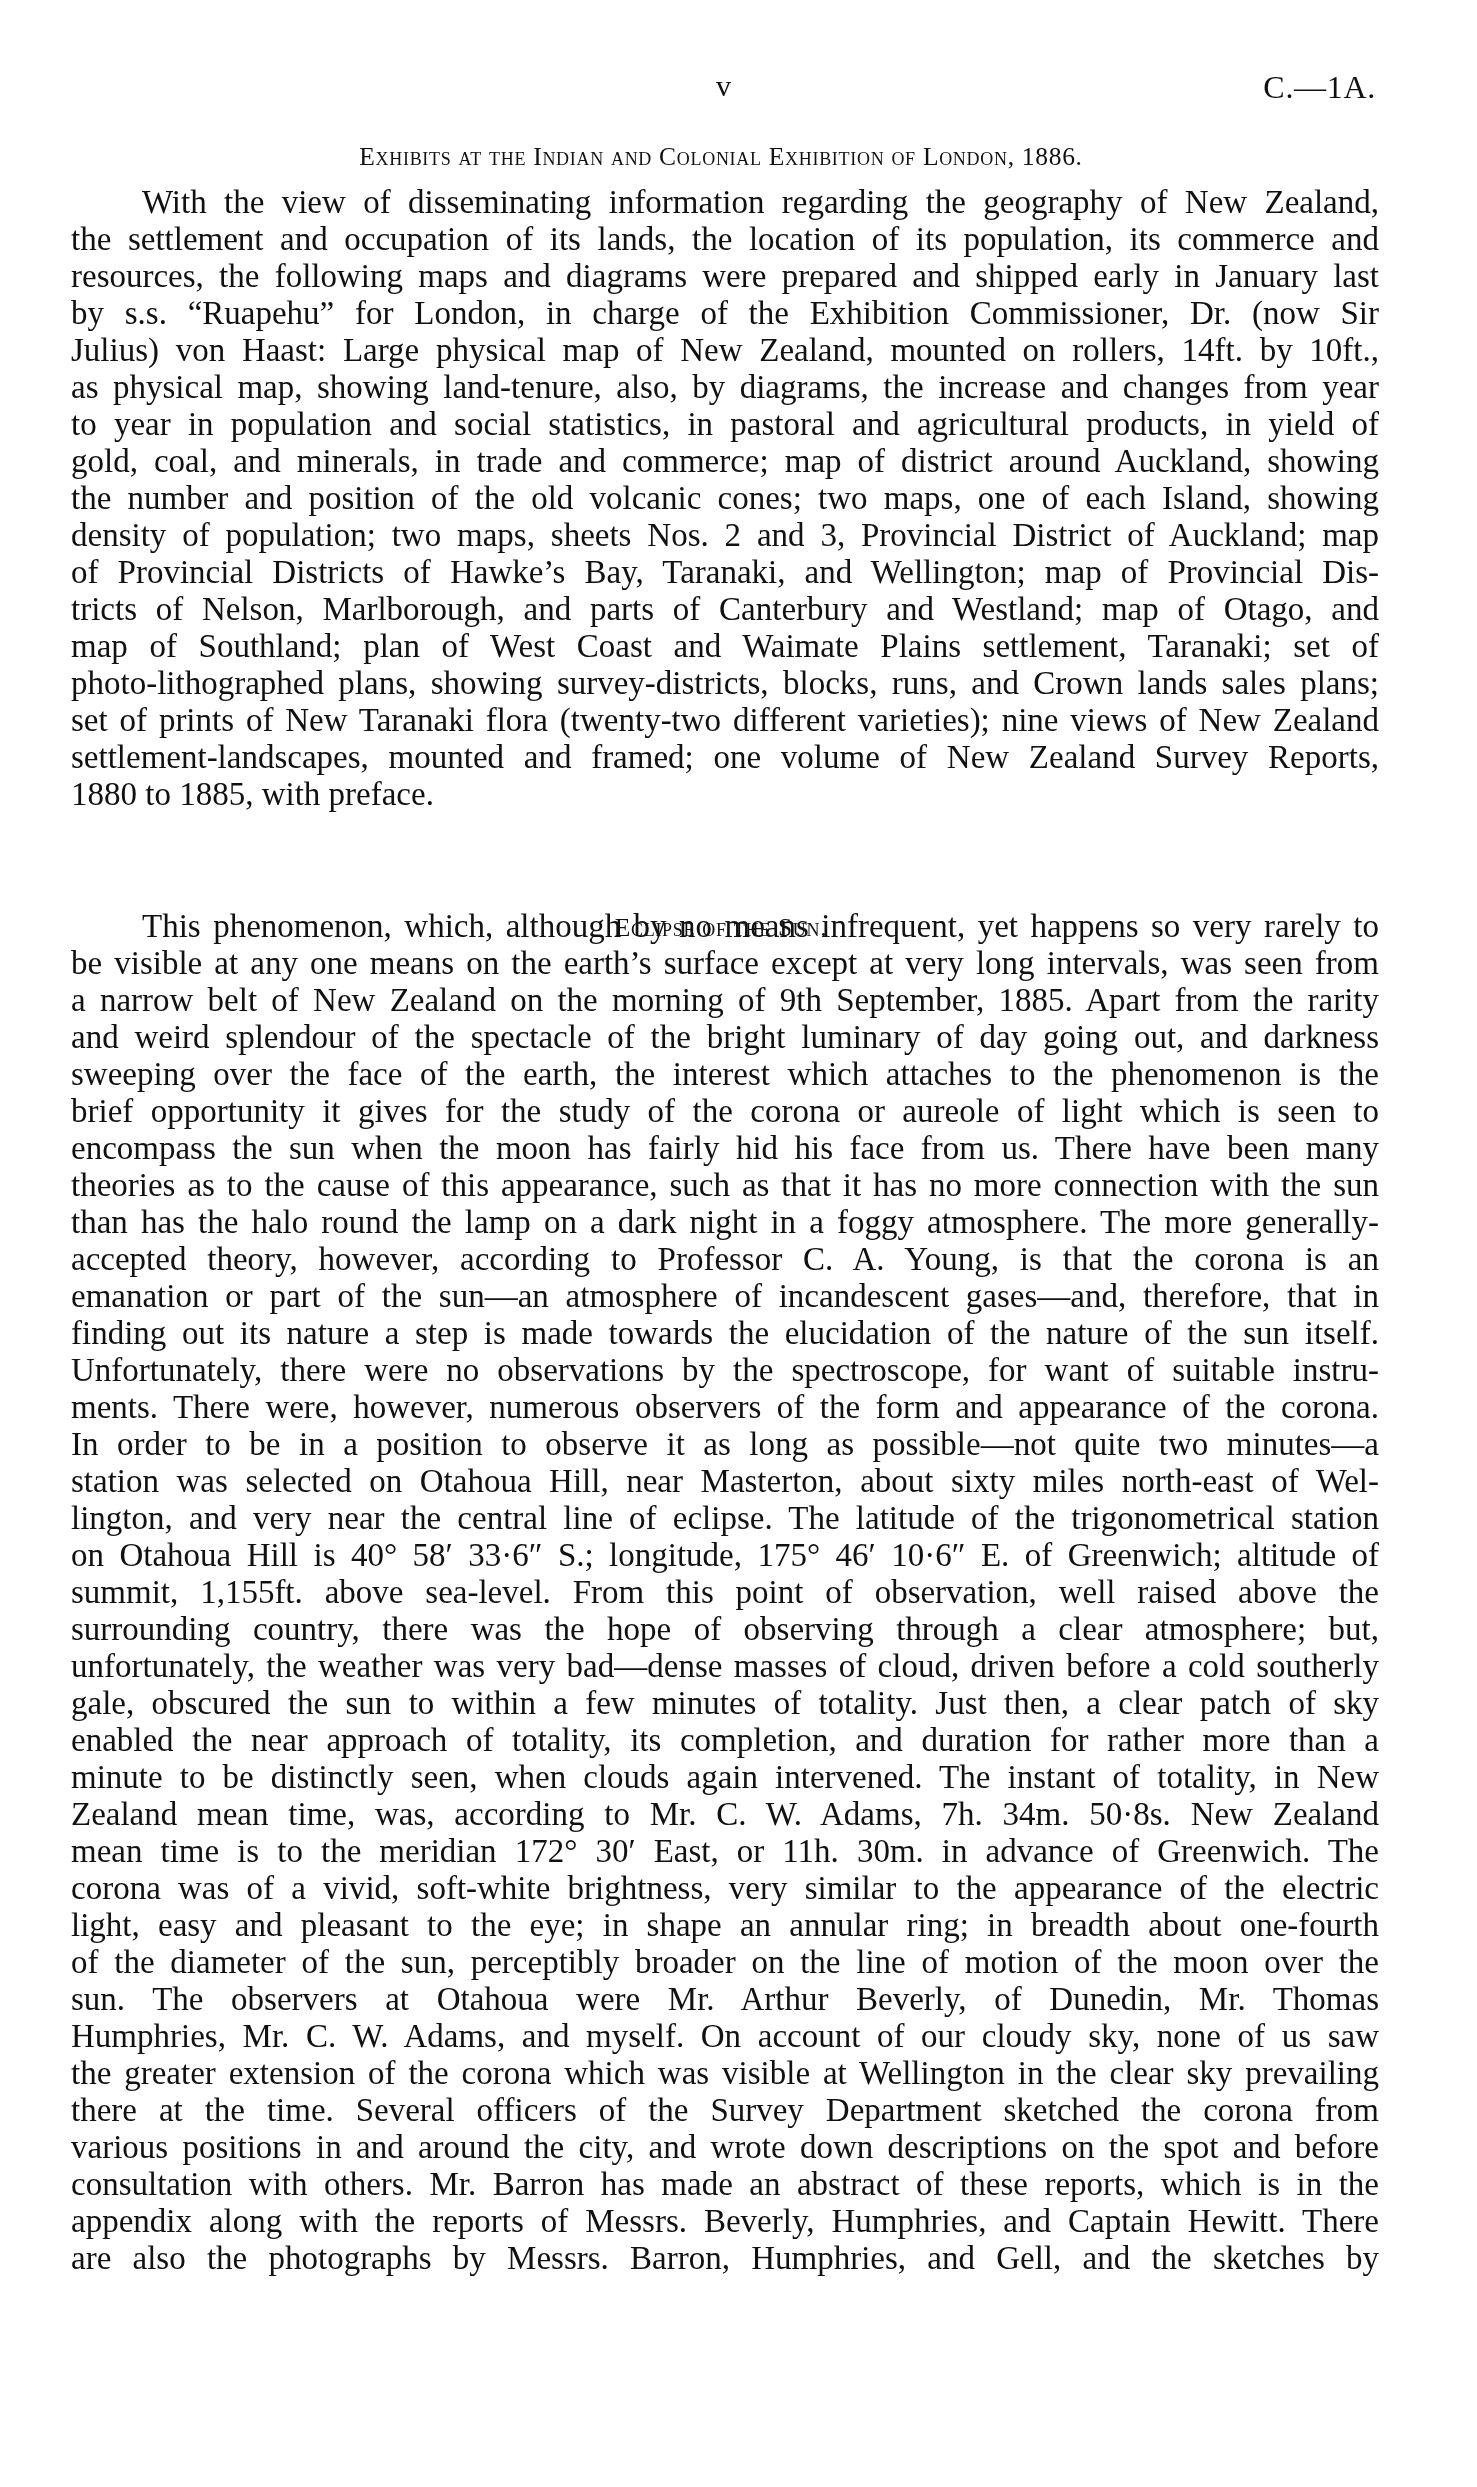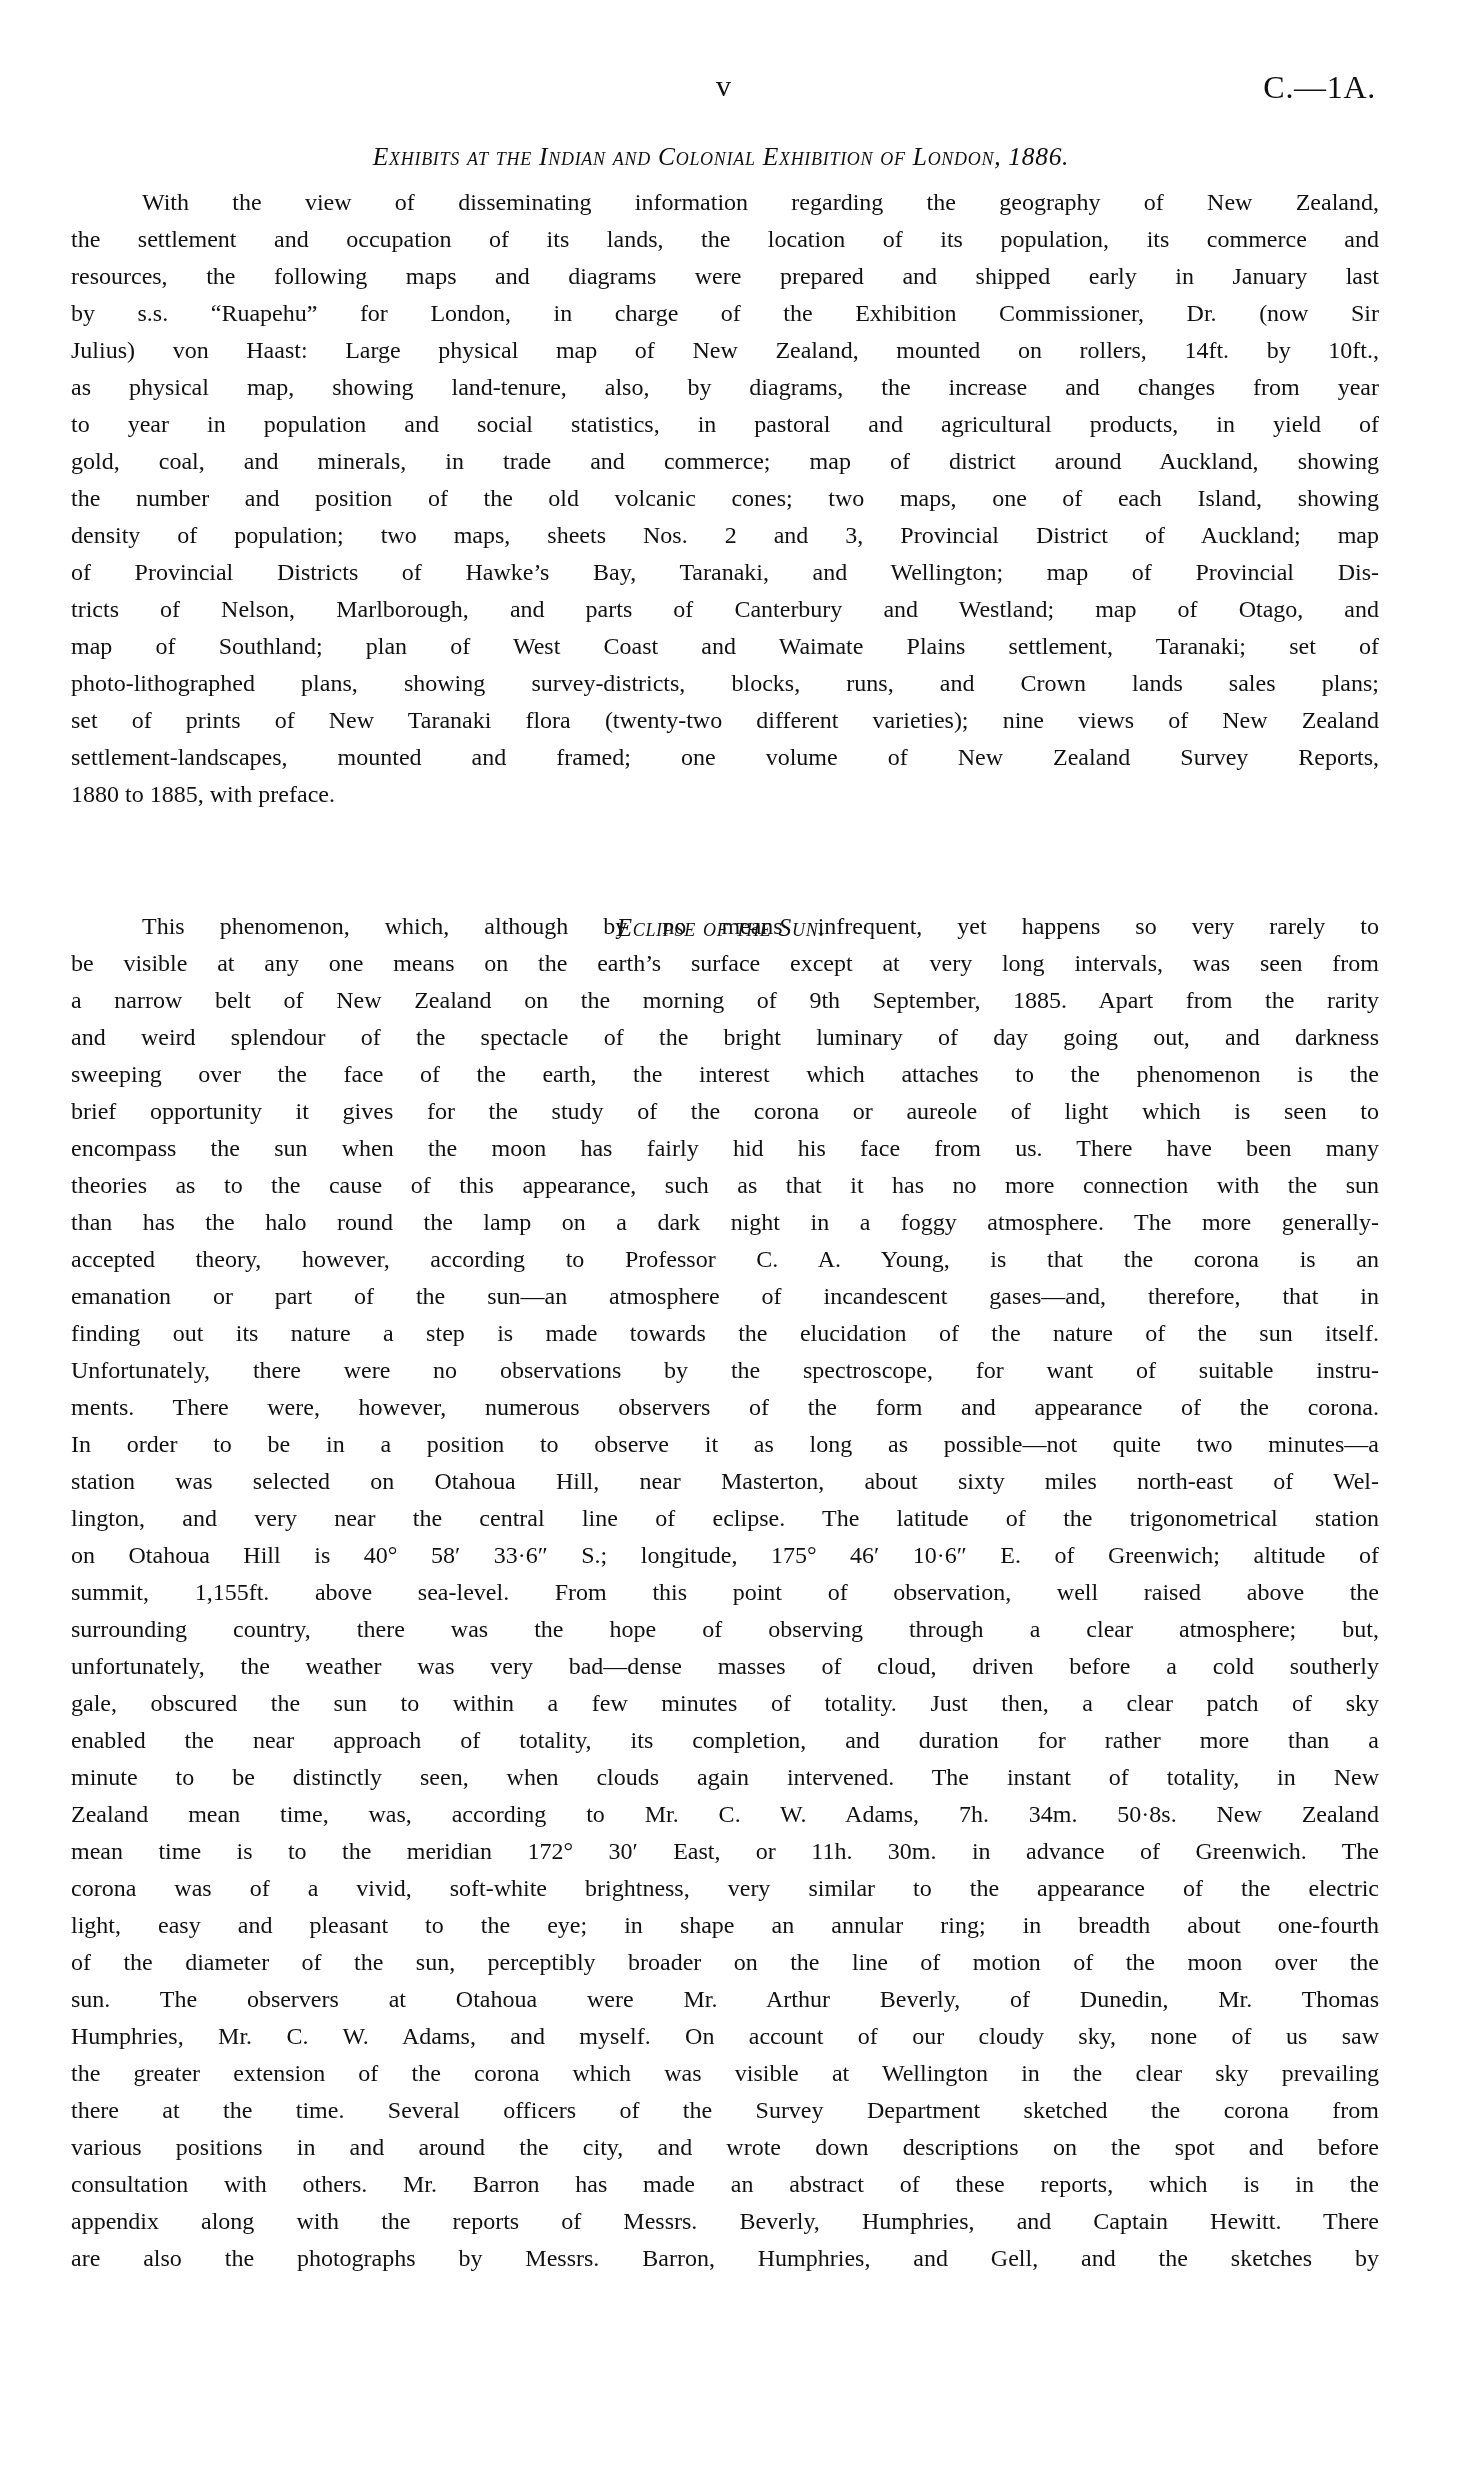--- a/index.html
+++ b/index.html
@@ -32,27 +32,26 @@
     letter-spacing: 0.7px;
   }
   .section-heading {
     position: absolute;
     left: 0;
     width: 1442px;
     text-align: center;
     font-size: 25.5px;
     font-variant: small-caps;
     letter-spacing: 0.7px;
-    font-style: italic;
   }
   .paragraph {
     position: absolute;
     left: 71px;
     width: 1308px;
-    font-size: 24px;
+    font-size: 33px;
     line-height: 37px;
     text-align: justify;
     text-indent: 71px;
     hyphens: none;
   }
   .line { display: block; text-align-last: justify; text-indent: 0; white-space: nowrap; }
   .line.first { padding-left: 71px; }
   .line.last { text-align-last: left; }
 </style>
 </head>

